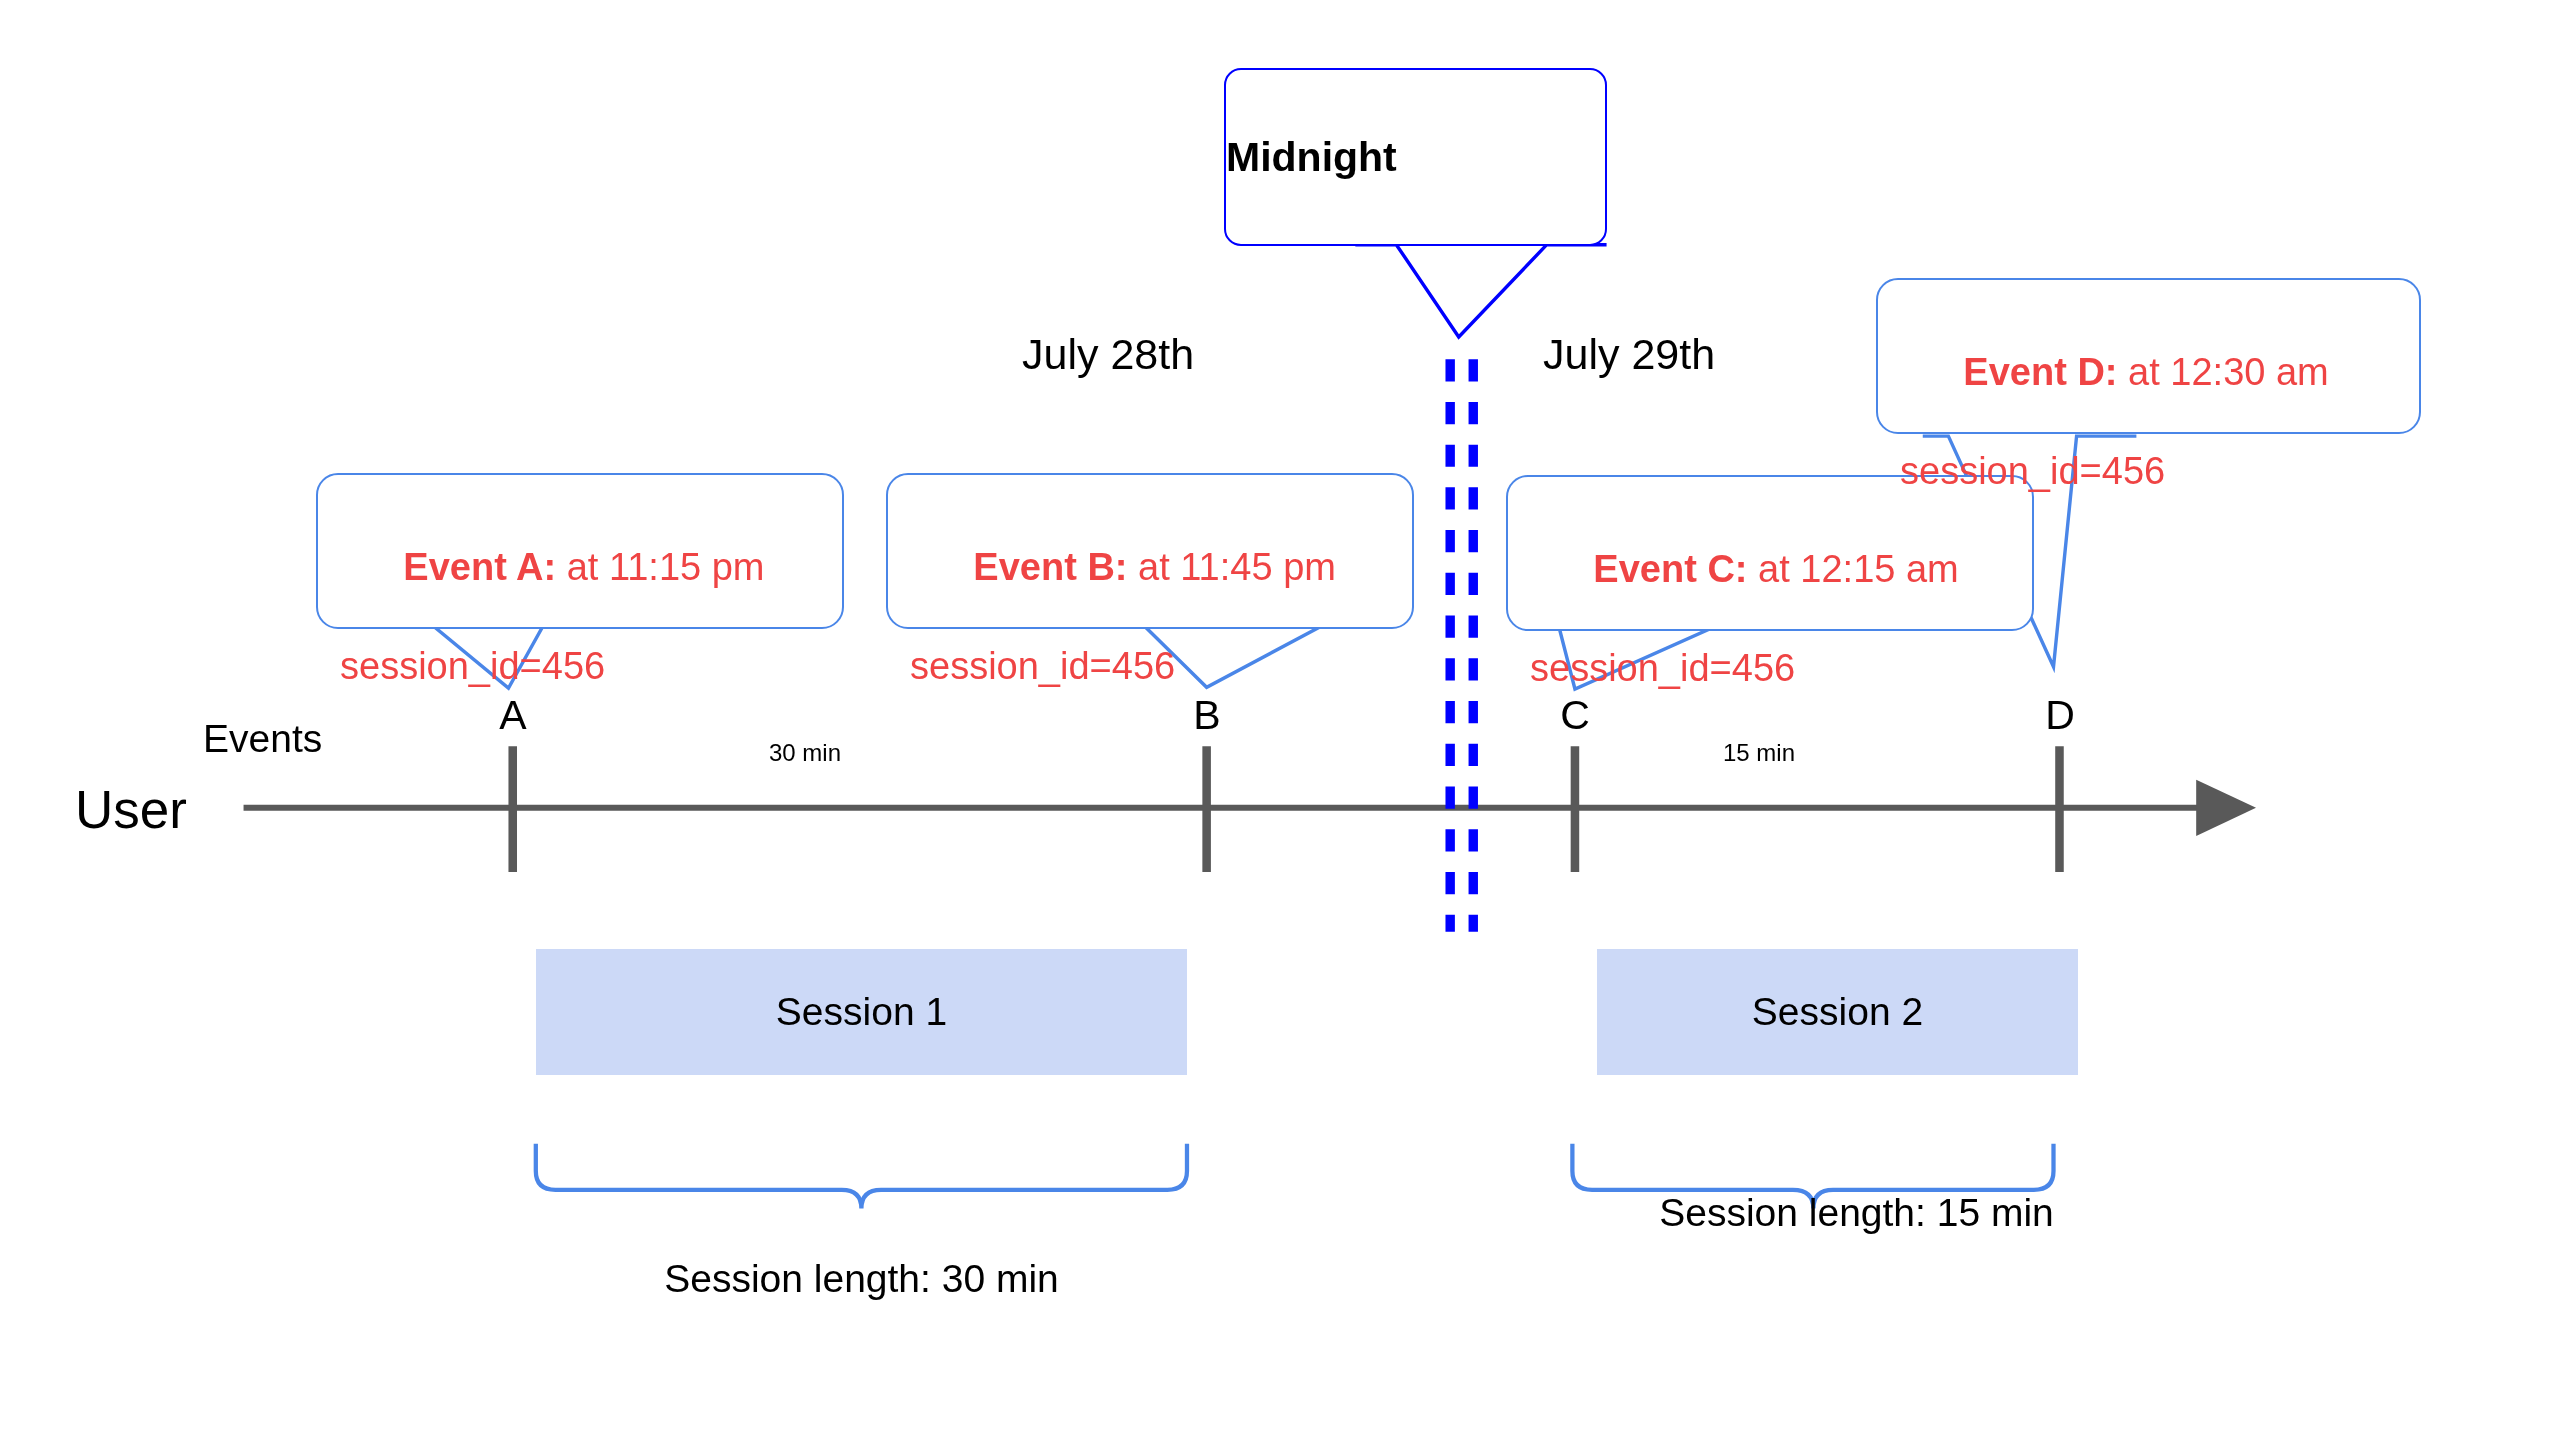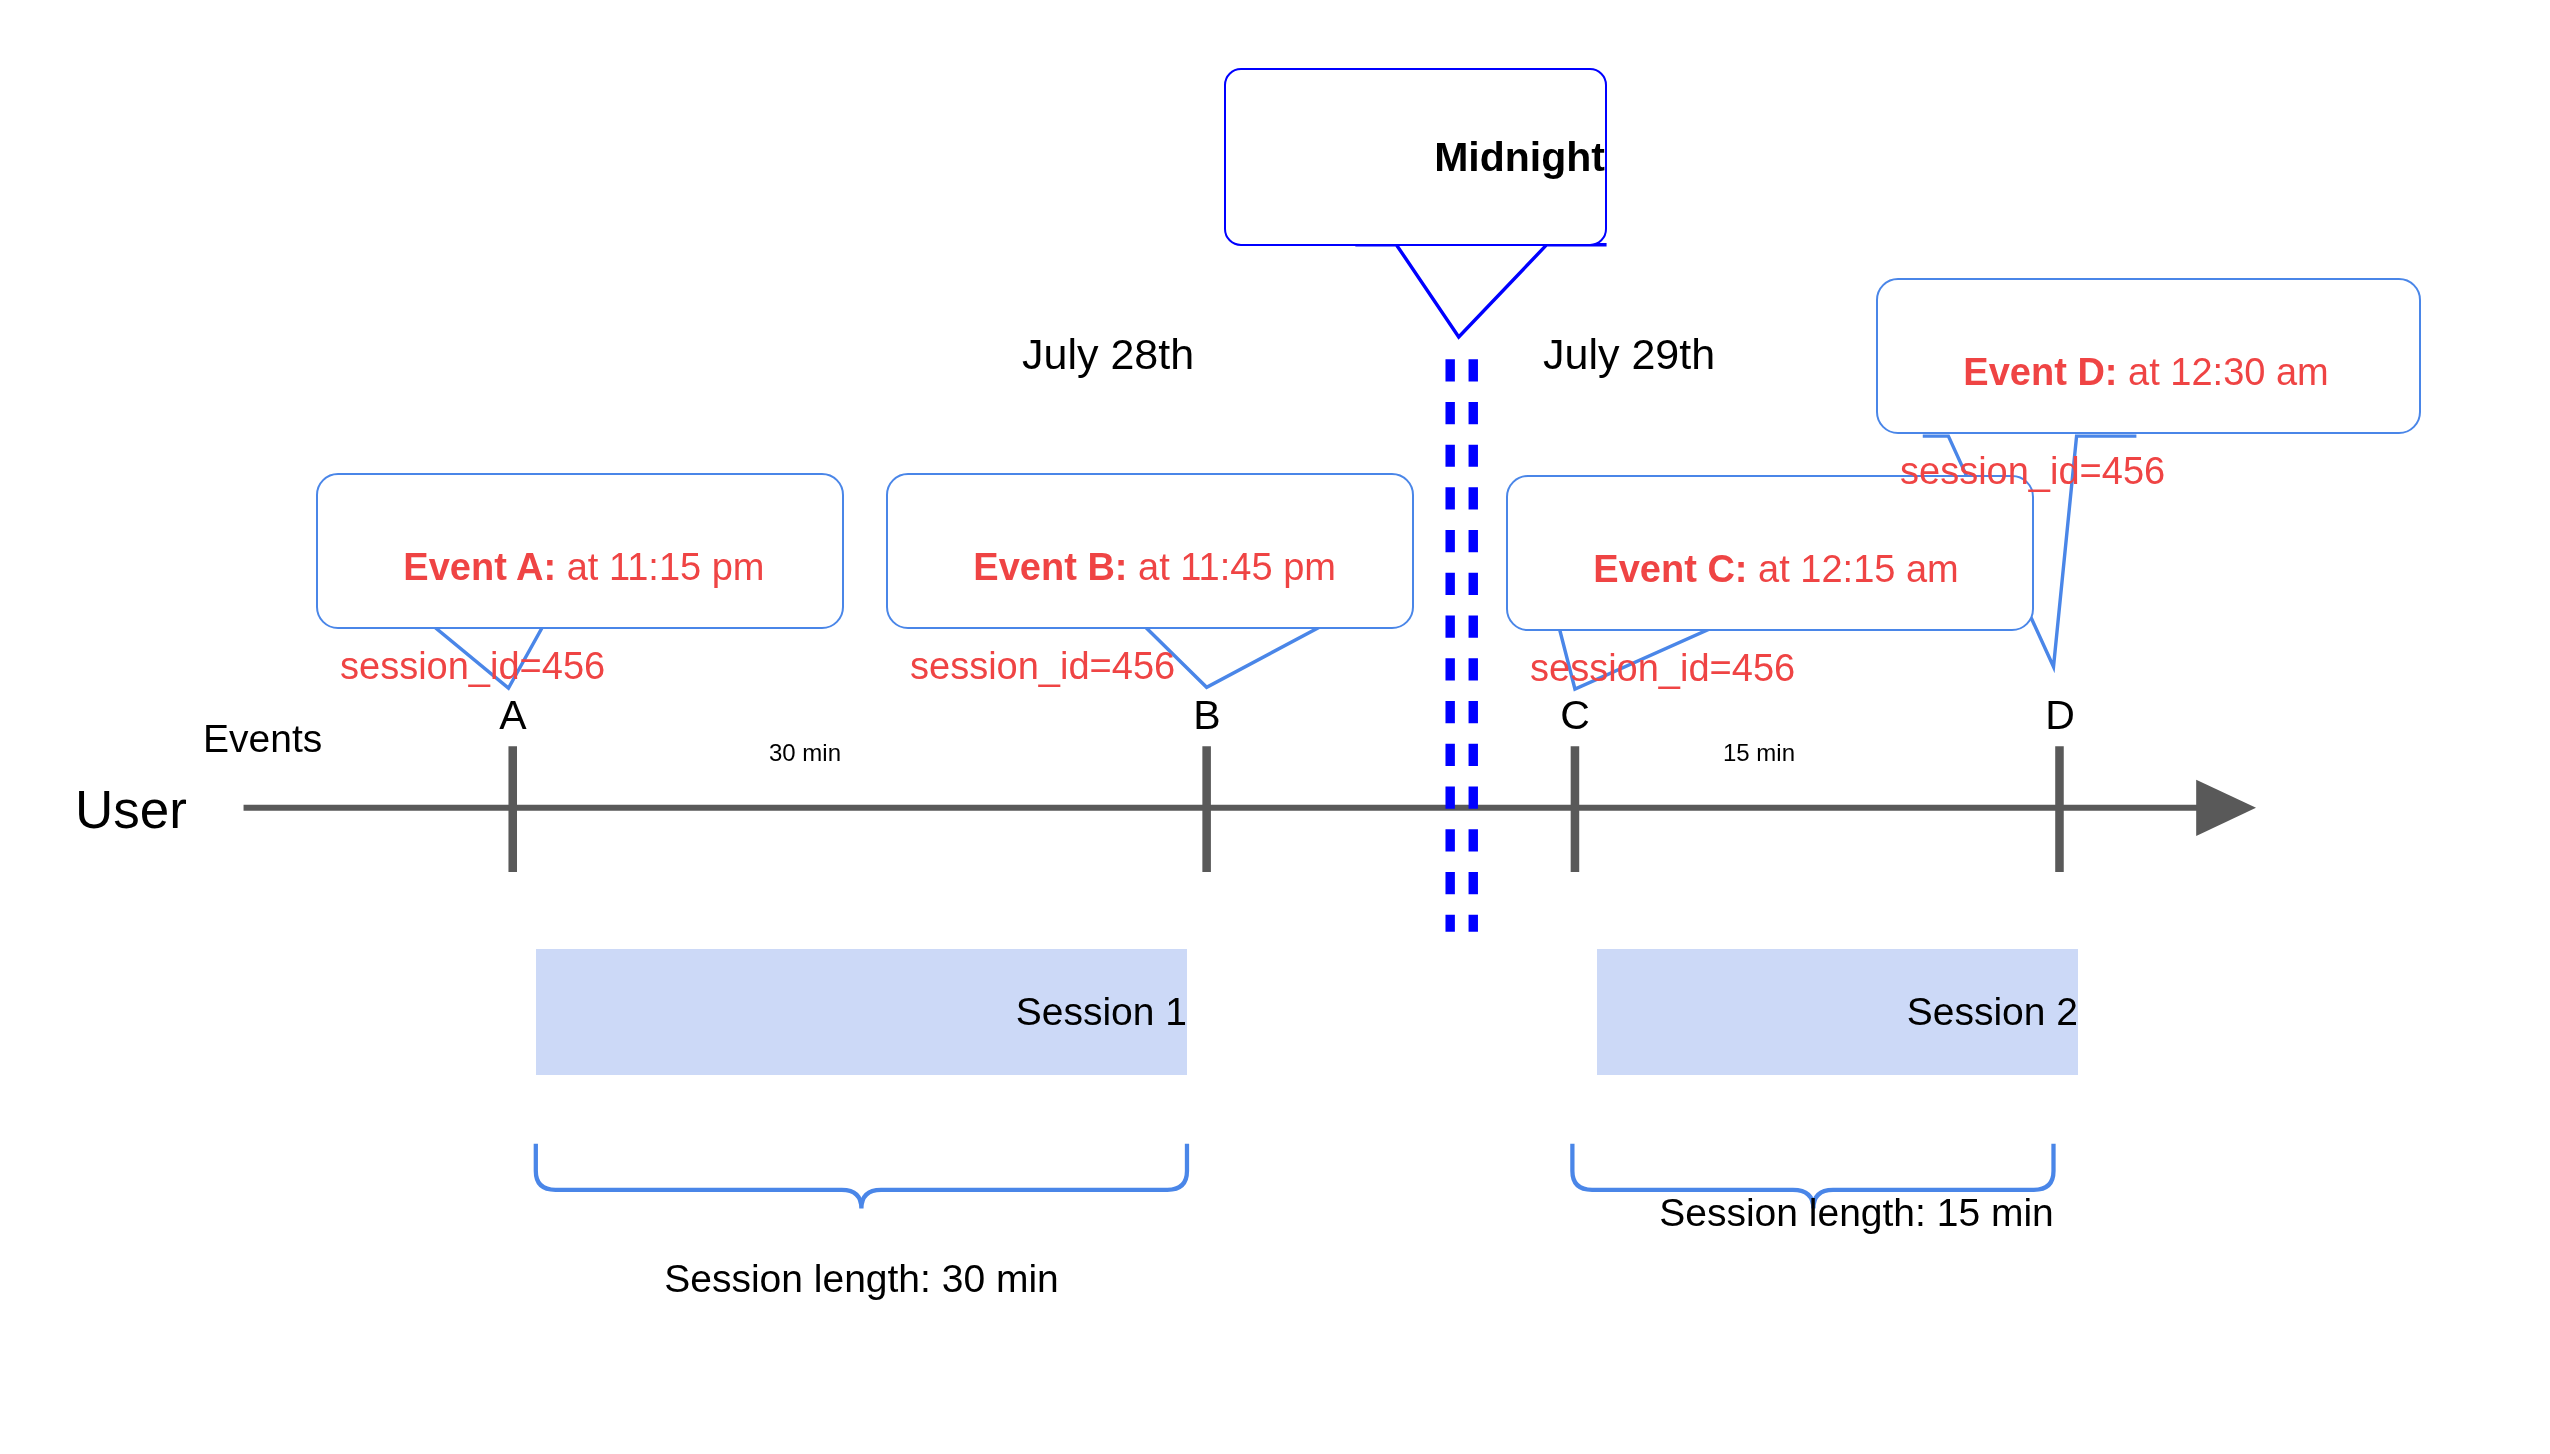--- a/index.html
+++ b/index.html
@@ -60,21 +60,21 @@
     text-align: left;
     width: 205px;
   }
 
   
   .session-box {
     position: absolute;
     background: #ccd9f7;
     display: flex;
     align-items: center;
-    justify-content: flex-end;
+    justify-content: center;
   }
   .session-box span {
     font-size: 39px;
     color: #000000;
   }
 
   
   .session-length {
     font-size: 39px;
     text-align: center;
@@ -96,21 +96,21 @@
     line-height: 1.30;
     color: #ef4444;
   }
   .callout b { font-weight: bold; }
 
   .callout-midnight {
     border: 2.6px solid #0000ff;
     border-radius: 17px;
     display: flex;
     align-items: center;
-    justify-content: flex-end;
+    justify-content: flex-start;
     padding: 0;
   }
   .callout-midnight span {
     font-size: 41px;
     font-weight: bold;
     color: #000000;
   }
 </style>
 </head>
 <body>

